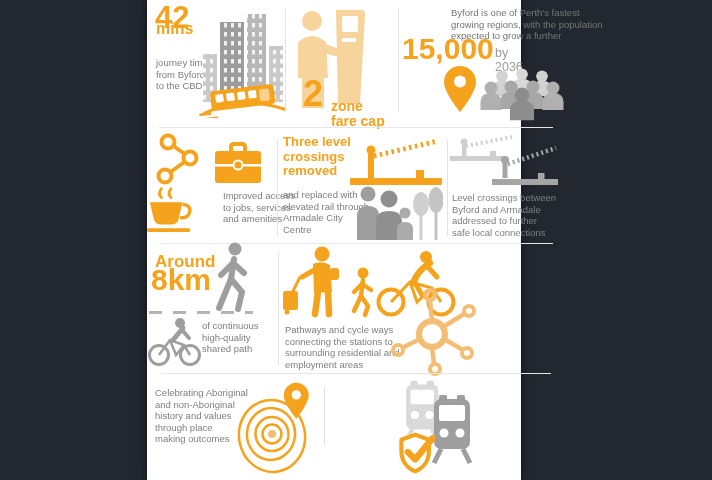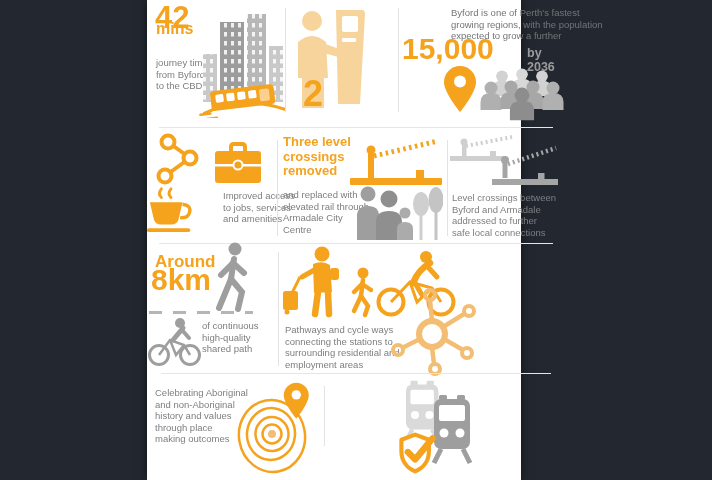--- a/index.html
+++ b/index.html
@@ -66,28 +66,32 @@
     <g fill="#F7D49B">
       <circle cx="22" cy="13" r="10"></circle>
       <path d="M8 34 Q22 22 36 34 L38 70 L34 70 L34 100 L12 100 L12 70 L8 70 Z"></path>
       <path d="M30 34 L52 42 L52 50 L30 44 Z"></path>
       <path d="M46 2 L72 2 Q75 2 75 6 L70 96 L48 96 Z"></path>
     </g>
     <rect x="52" y="8" width="16" height="16" rx="2" fill="#fff"></rect>
     <rect x="52" y="30" width="14" height="4" rx="1" fill="#fff"></rect>
   </svg>
   <div class="abs stat-xl" style="left:156px;top:76px;font-size:36px;">2</div>
+  <div class="abs" style="left:184px;top:84px;font-size:14px;line-height:15px;font-weight:bold;white-space:pre-line;">
+    <span class="orange">zone
+fare cap</span>
+  </div>
 
   <div class="vdiv" style="left:251px;top:8px;height:104px;"></div>
 
   <div class="abs cap" style="left:257px;top:7px;width:162px;color:#737476;margin-left:47px;">Byford is one of Perth's fastest
 growing regions, with the population
 expected to grow a further</div>
   <div class="abs stat-xl" style="left:255px;top:34px;font-size:30px;">15,000</div>
-  <div class="abs" style="left:380px;top:46px;font-size:12.5px;font-weight:bold;color:#9b9b9b;">by 2036</div>
+  <div class="abs" style="left:348px;top:46px;font-size:12.5px;font-weight:normal;color:#9b9b9b;">by 2036</div>
   <svg class="abs" style="left:296px;top:64px;" width="34" height="50" viewBox="0 0 34 48">
     <path d="M17 1 C8.2 1 1 8.2 1 17 C1 28 17 47 17 47 C17 47 33 28 33 17 C33 8.2 25.8 1 17 1 Z" fill="#F5A21C"></path>
     <circle cx="17" cy="16.5" r="6" fill="#fff"></circle>
   </svg>
   <svg class="abs" style="left:331px;top:68px;" width="88" height="54" viewBox="0 0 88 54">
     <defs>
         <g id="pp">
           <circle cx="0" cy="-13" r="6.5"></circle>
           <path d="M-10.5 9 L-10.5 1 Q-10.5 -8 0 -8 Q10.5 -8 10.5 1 L10.5 9 Z"></path>
         </g>

